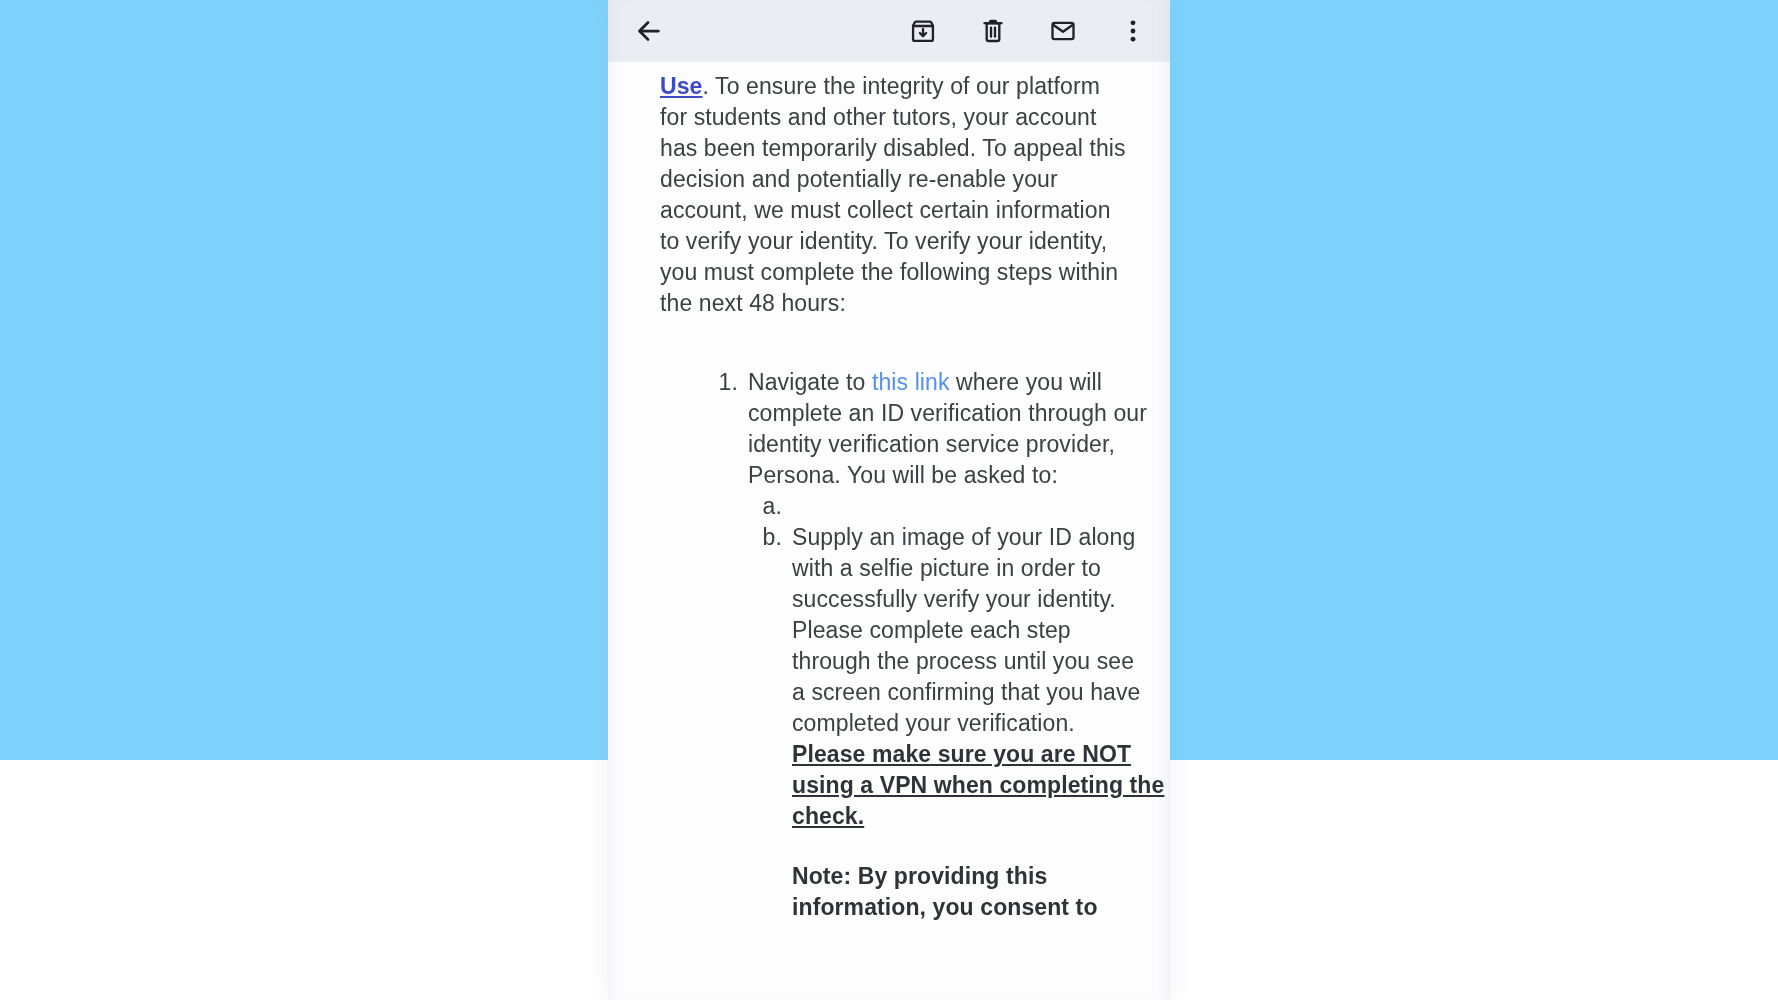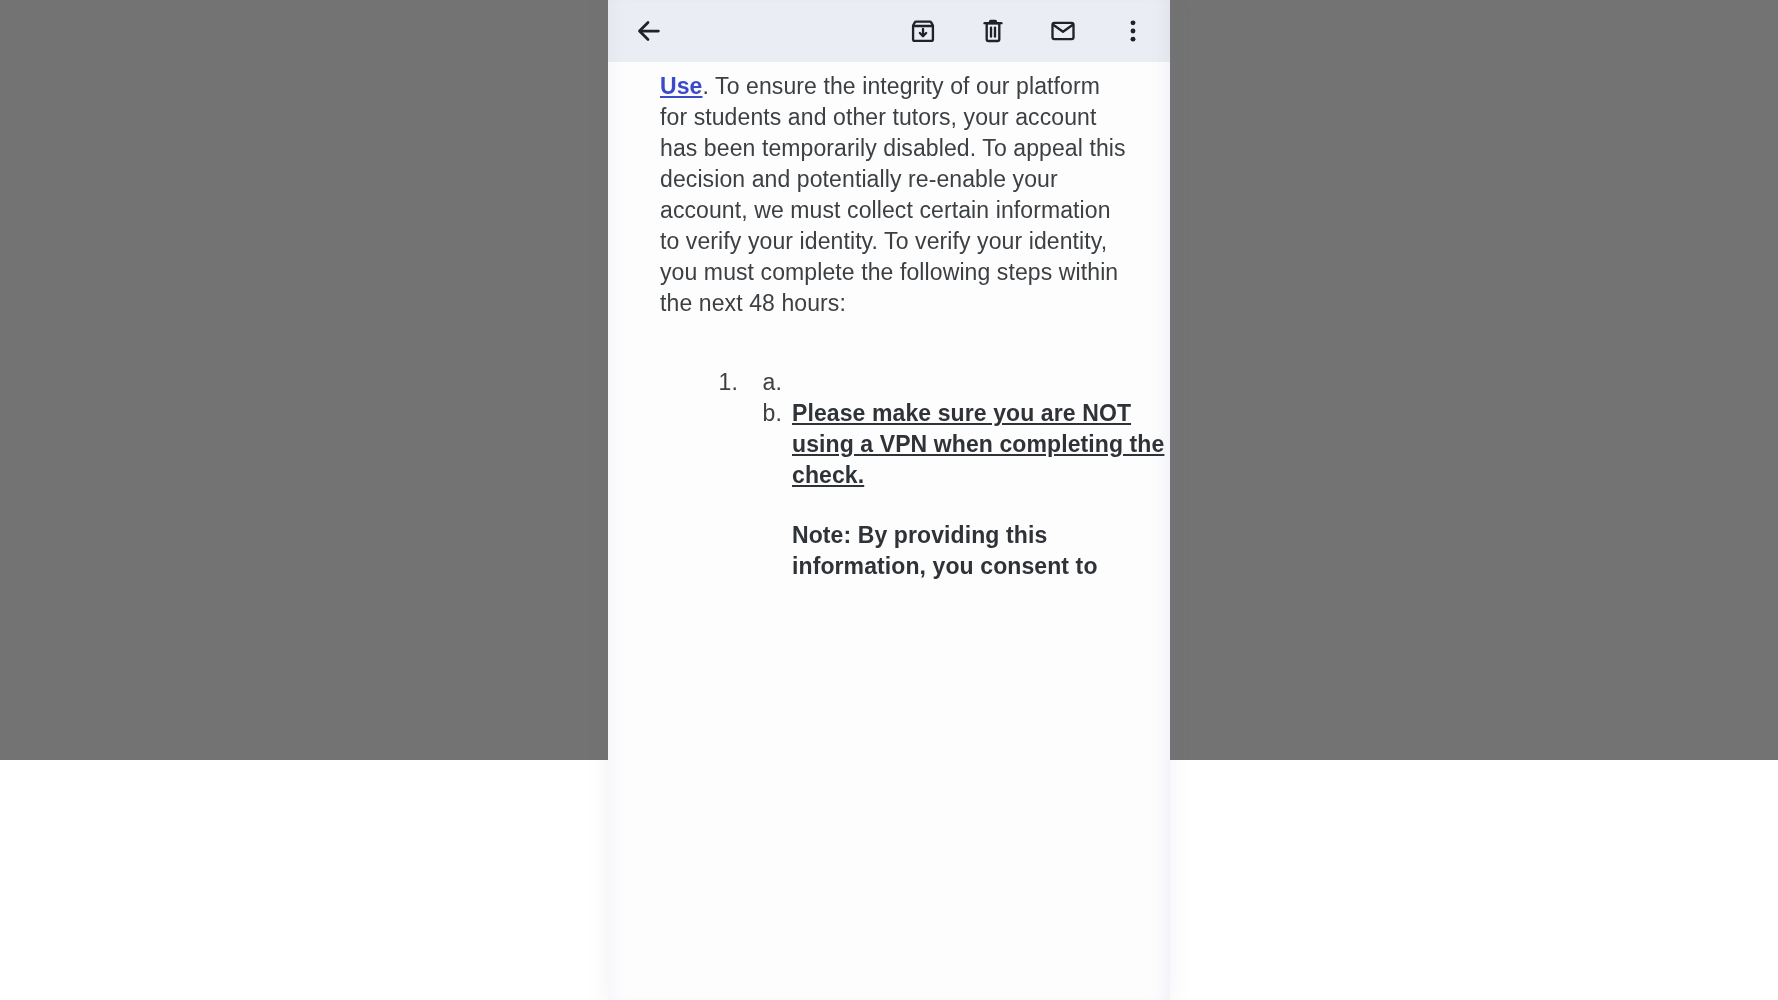--- a/index.html
+++ b/index.html
@@ -1,18 +1,18 @@
 <!DOCTYPE html>
 <html><head>
 <meta charset="utf-8">
 <style>
   * { margin: 0; padding: 0; box-sizing: border-box; }
   html, body { width: 1778px; height: 1000px; overflow: hidden; background: #ffffff;
     font-family: "Liberation Sans", "DejaVu Sans", sans-serif; }
-  .page { position: relative; width: 1778px; height: 760px; background: #737373; }
+  .page { position: relative; width: 1778px; height: 760px; background: #7dd3fc; }
 
   .phone {
     position: absolute; left: 608px; top: 0; width: 562px; height: 1000px;
     background: #fdfdfe;
     box-shadow: 0 0 22px rgba(110,120,150,0.10);
   }
   .phone::after{
     content:""; position:absolute; inset:0; pointer-events:none;
     box-shadow: inset -16px 0 16px -12px rgba(140,150,180,0.12),
                 inset 16px 0 16px -12px rgba(140,150,180,0.08);
@@ -111,29 +111,39 @@
 decision and potentially re-enable your
 account, we must collect certain information
 to verify your identity. To verify your identity,
 you must complete the following steps within
 the next 48 hours:</span></div>
 
       <div class="steps">
         <div class="li">
           <div class="marker1 pre">1.</div>
           <div class="li-body">
+            <div class="pre"><span>Navigate to </span><a class="soft-link">this link</a><span> where you will
+complete an ID verification through our
+identity verification service provider,
+Persona. You will be asked to:</span></div>
 
             <div class="li">
               <div class="marker2 pre">a.</div>
             </div>
 
             <div class="li">
               <div class="marker2 pre">b.</div>
               <div class="li-body">
-                <div class="pre"><strong class="blockbold">Please make sure you are NOT
+                <div class="pre"><span>Supply an image of your ID along
+with a selfie picture in order to
+successfully verify your identity.
+Please complete each step
+through the process until you see
+a screen confirming that you have
+completed your verification.</span><strong class="blockbold">Please make sure you are NOT
 using a VPN when completing the
 check.</strong></div>
                 <div class="note pre">Note: By providing this
 information, you consent to</div>
               </div>
             </div>
 
           </div>
         </div>
       </div>

